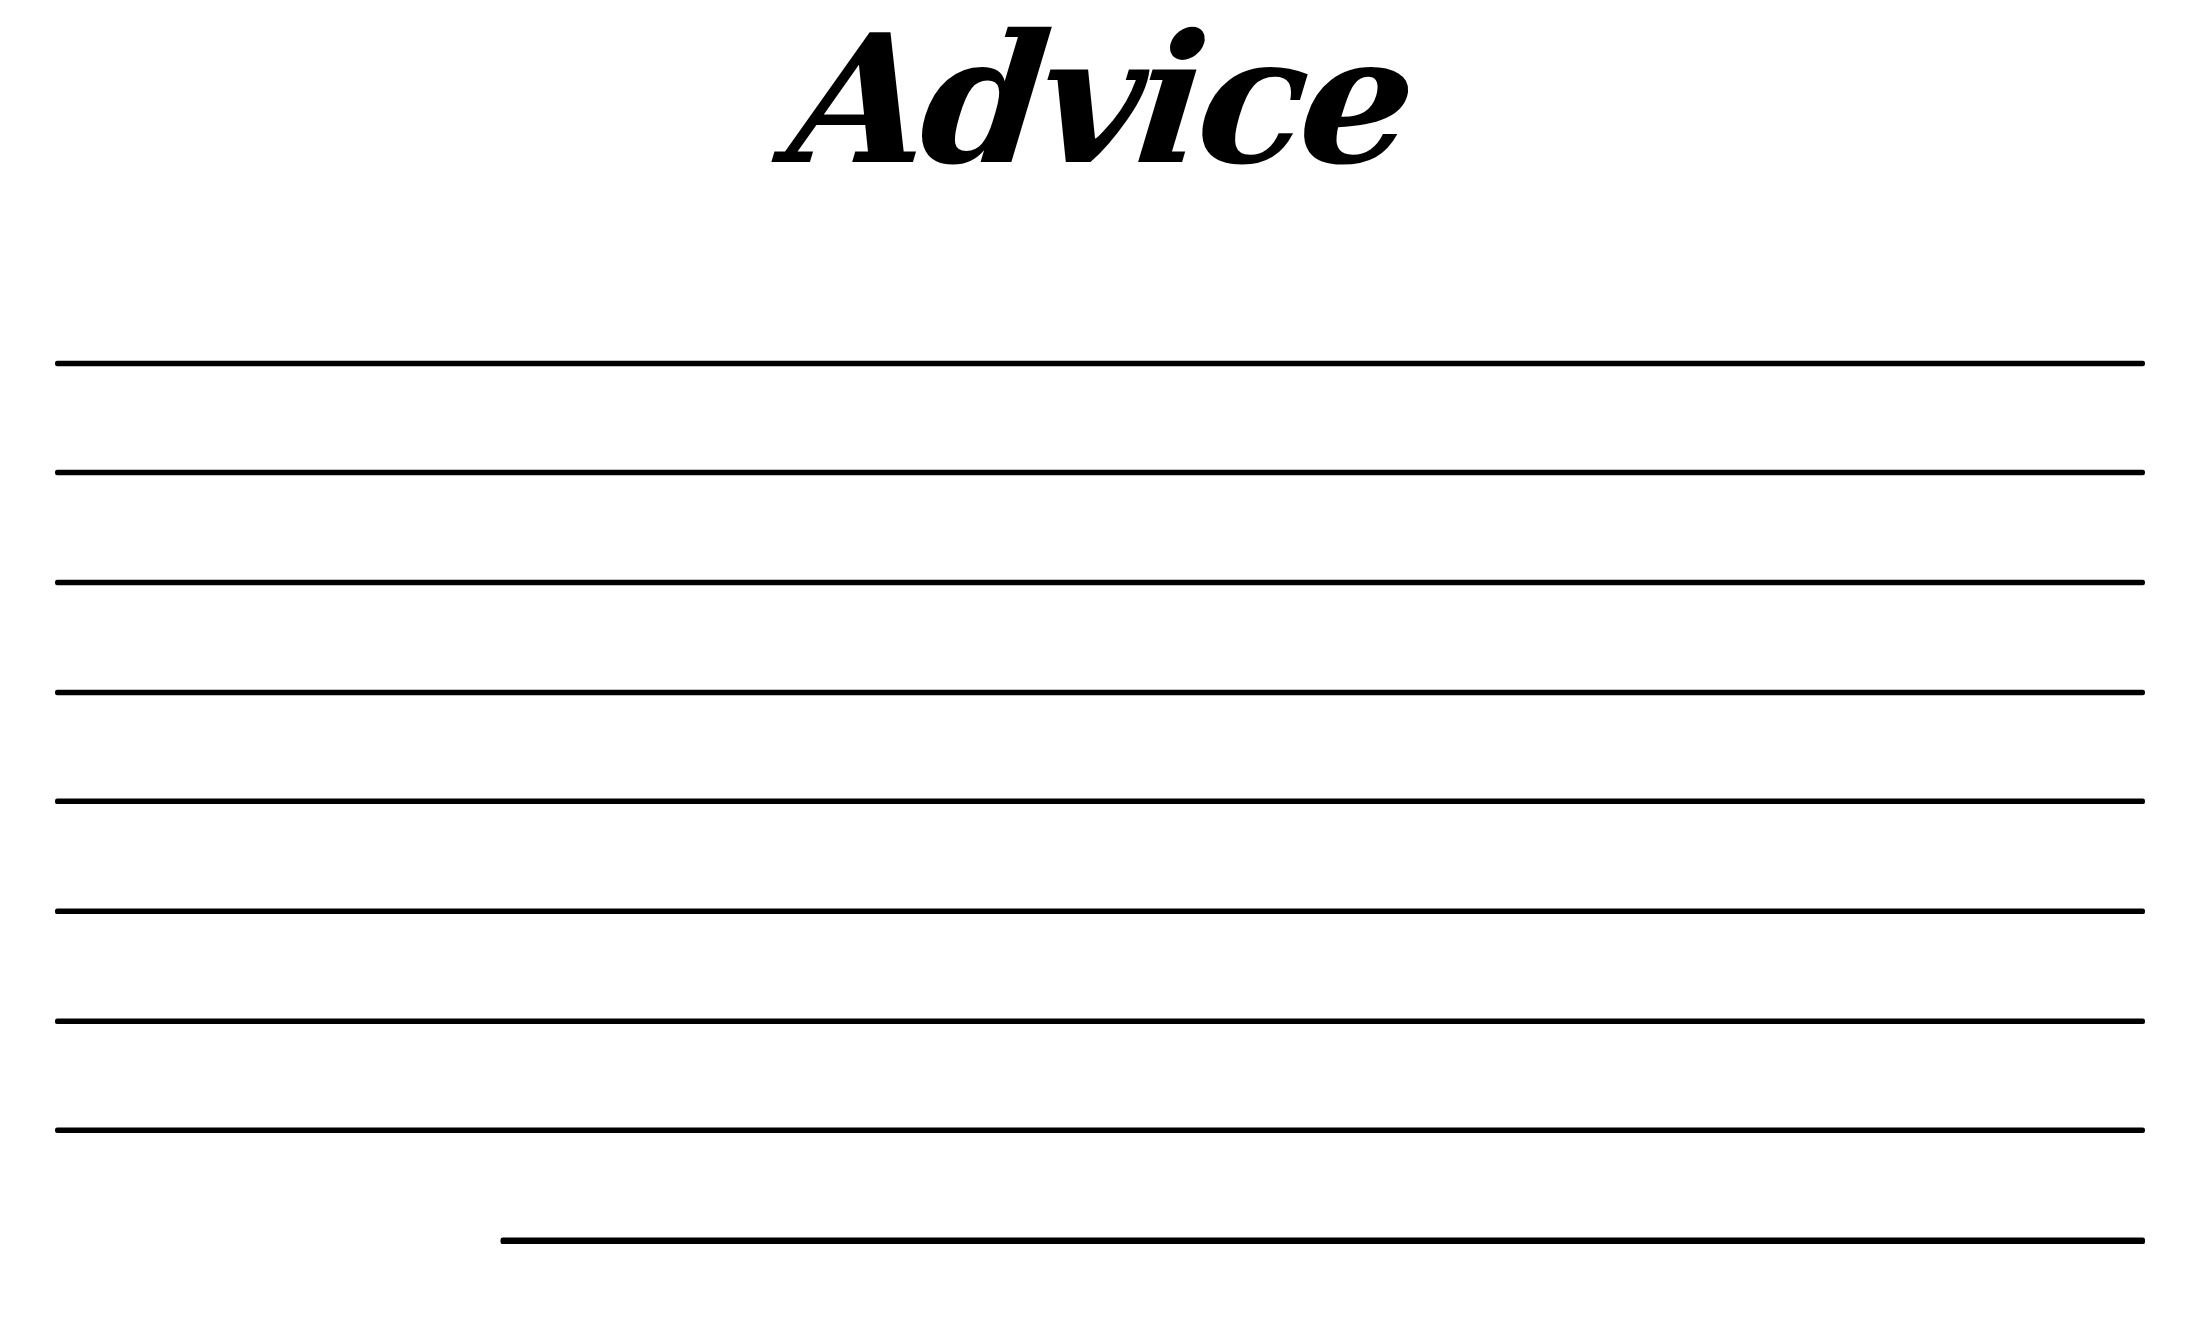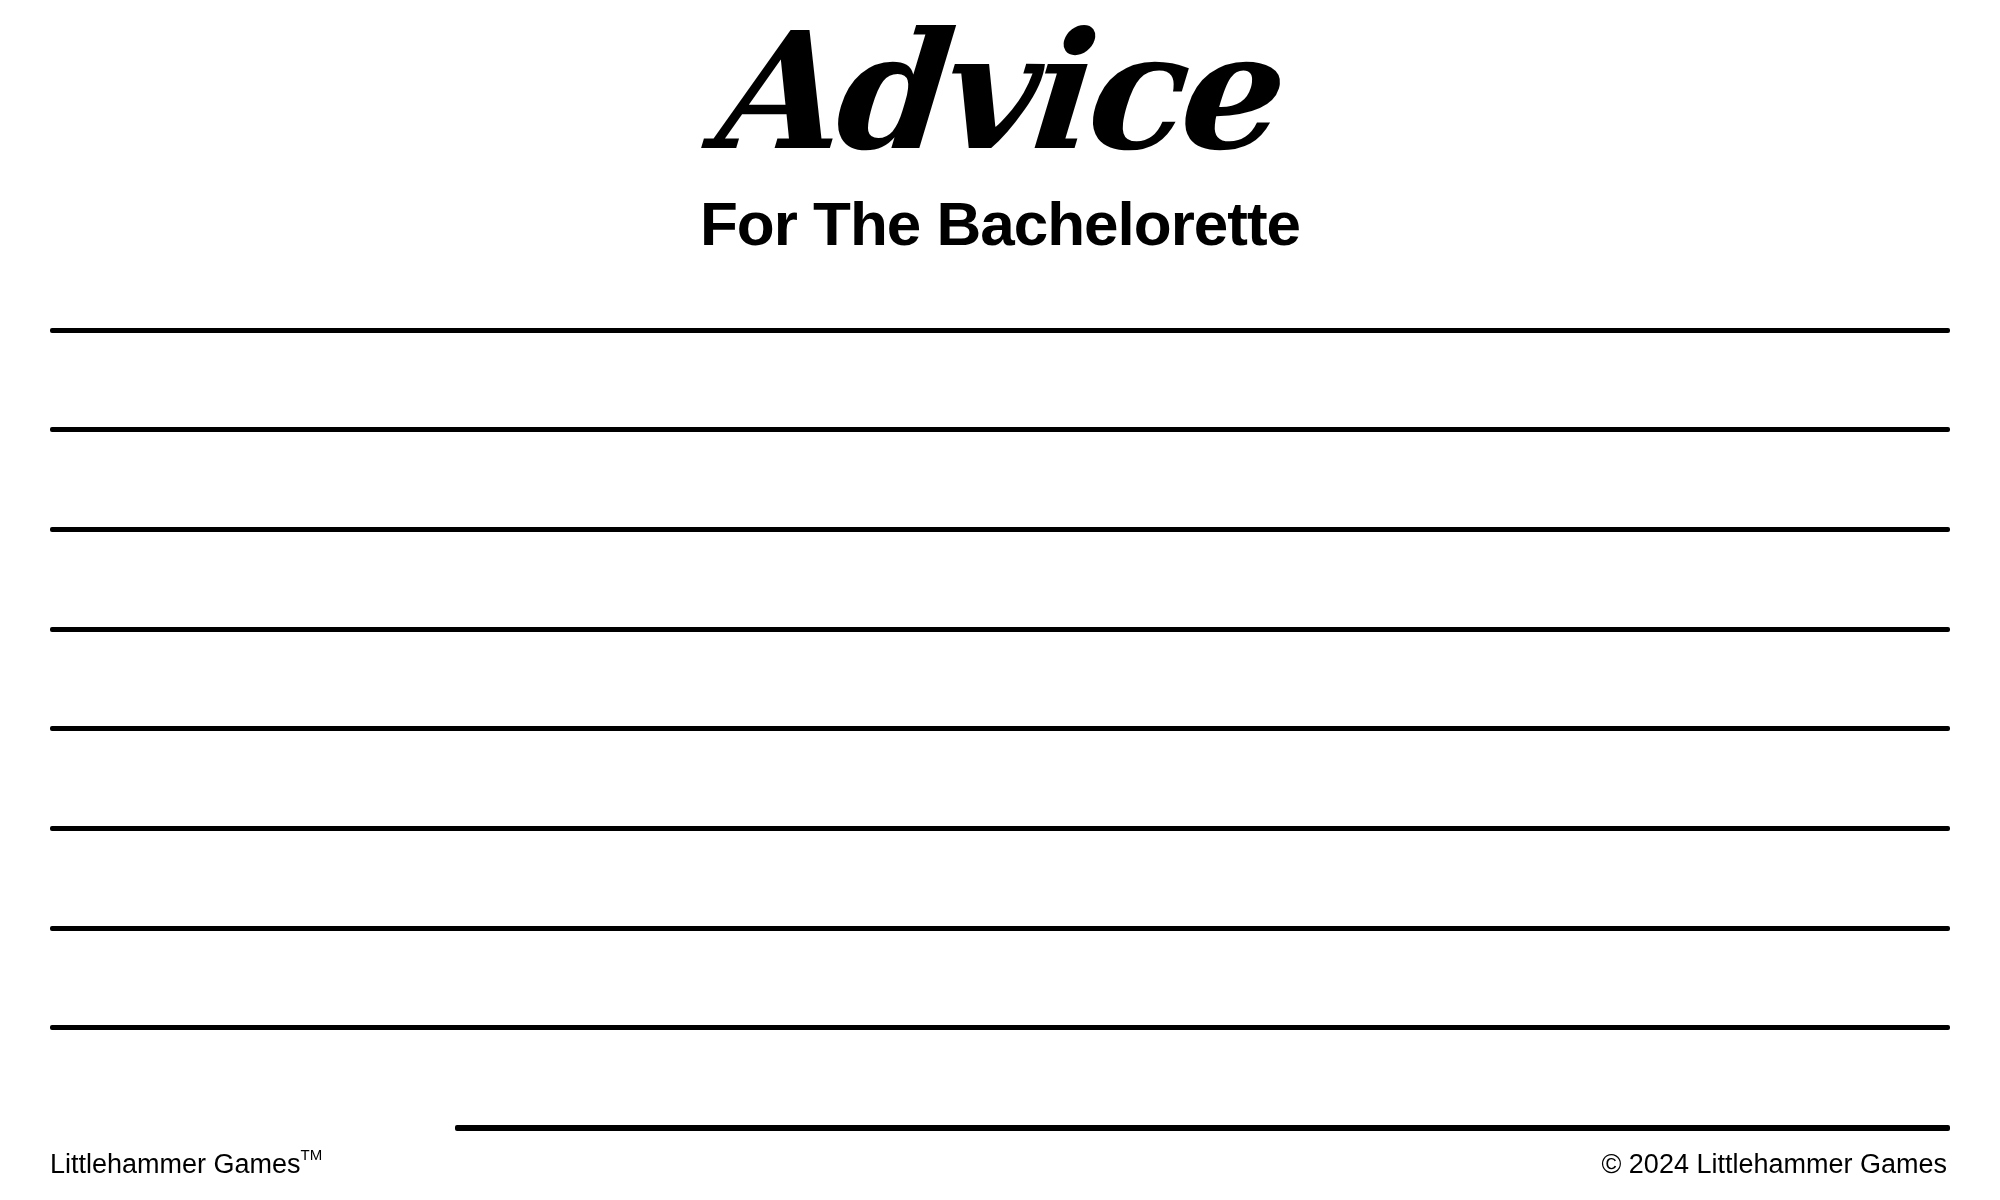--- a/index.html
+++ b/index.html
@@ -102,34 +102,29 @@
     letter-spacing: 0;
   }
 </style>
 </head>
 <body>
 
 <div class="card">
 
   <h1 class="title-script">Advice</h1>
 
-  <h2 class="subtitle">For The Bachelorette</h2>
 
   <div class="lines-area">
       <div class="writing-line" style="top: 327.5px;"></div>
       <div class="writing-line" style="top: 427.2px;"></div>
       <div class="writing-line" style="top: 526.9px;"></div>
       <div class="writing-line" style="top: 626.6px;"></div>
       <div class="writing-line" style="top: 726.3px;"></div>
       <div class="writing-line" style="top: 826px;"></div>
       <div class="writing-line" style="top: 925.7px;"></div>
       <div class="writing-line" style="top: 1025.4px;"></div>
     </div>
 
 
   <span class="sig-line"></span>
 
-  <div class="footer">
-    <span class="brand"><span>Littlehammer Games</span><sup class="tm">TM</sup></span>
-    <span class="copyright">© 2024 Littlehammer Games</span>
-  </div>
 
 </div>
 
 </body></html>

